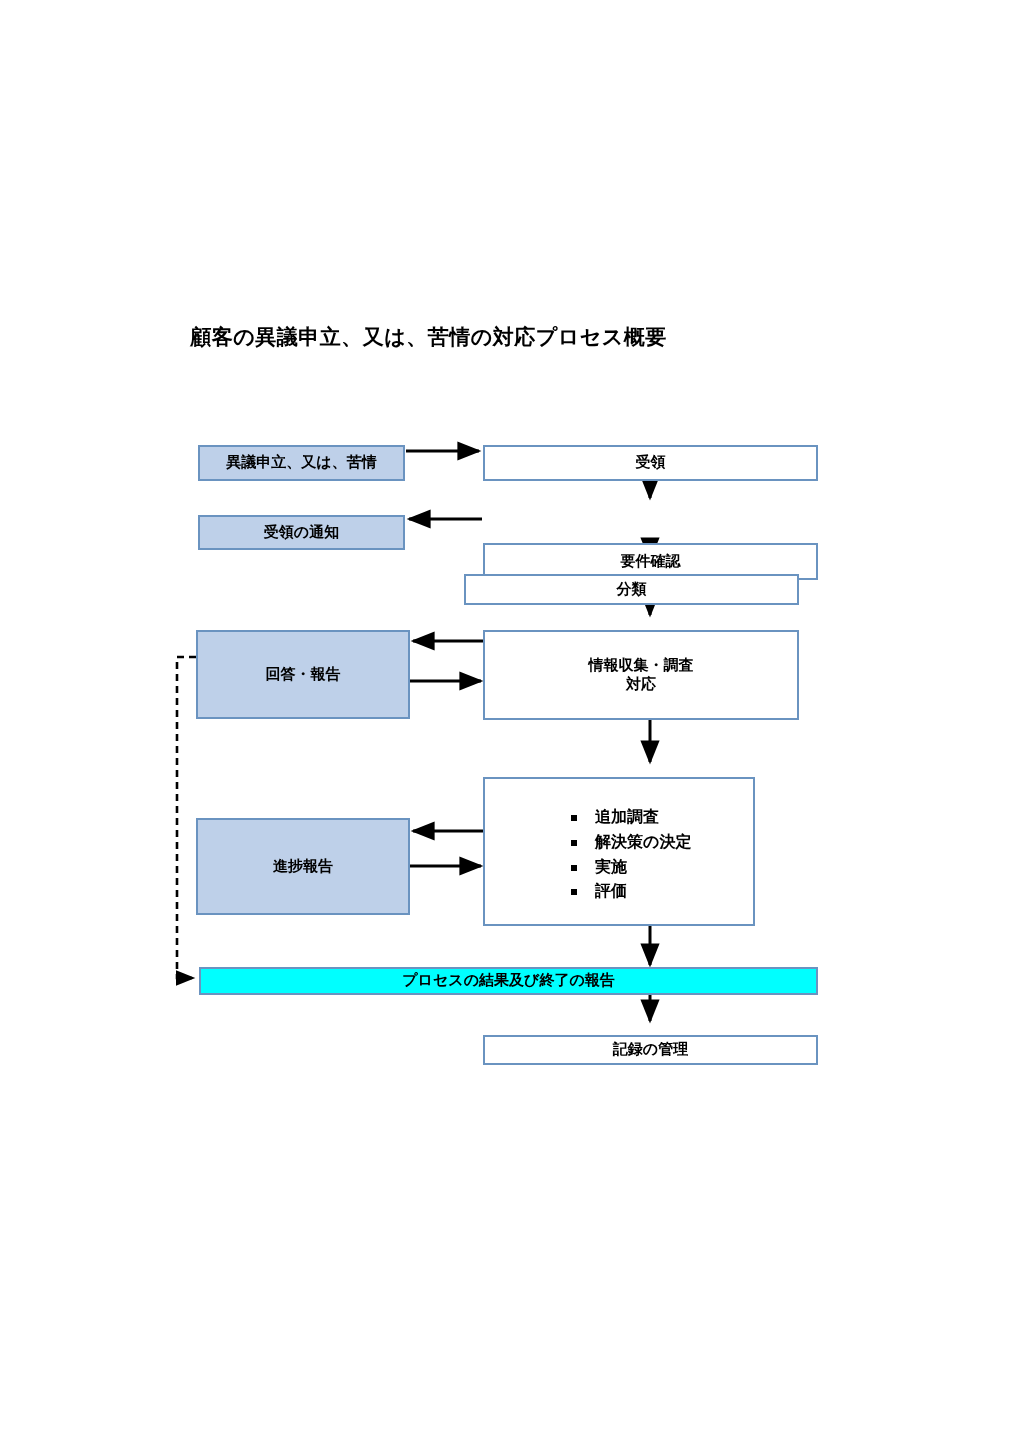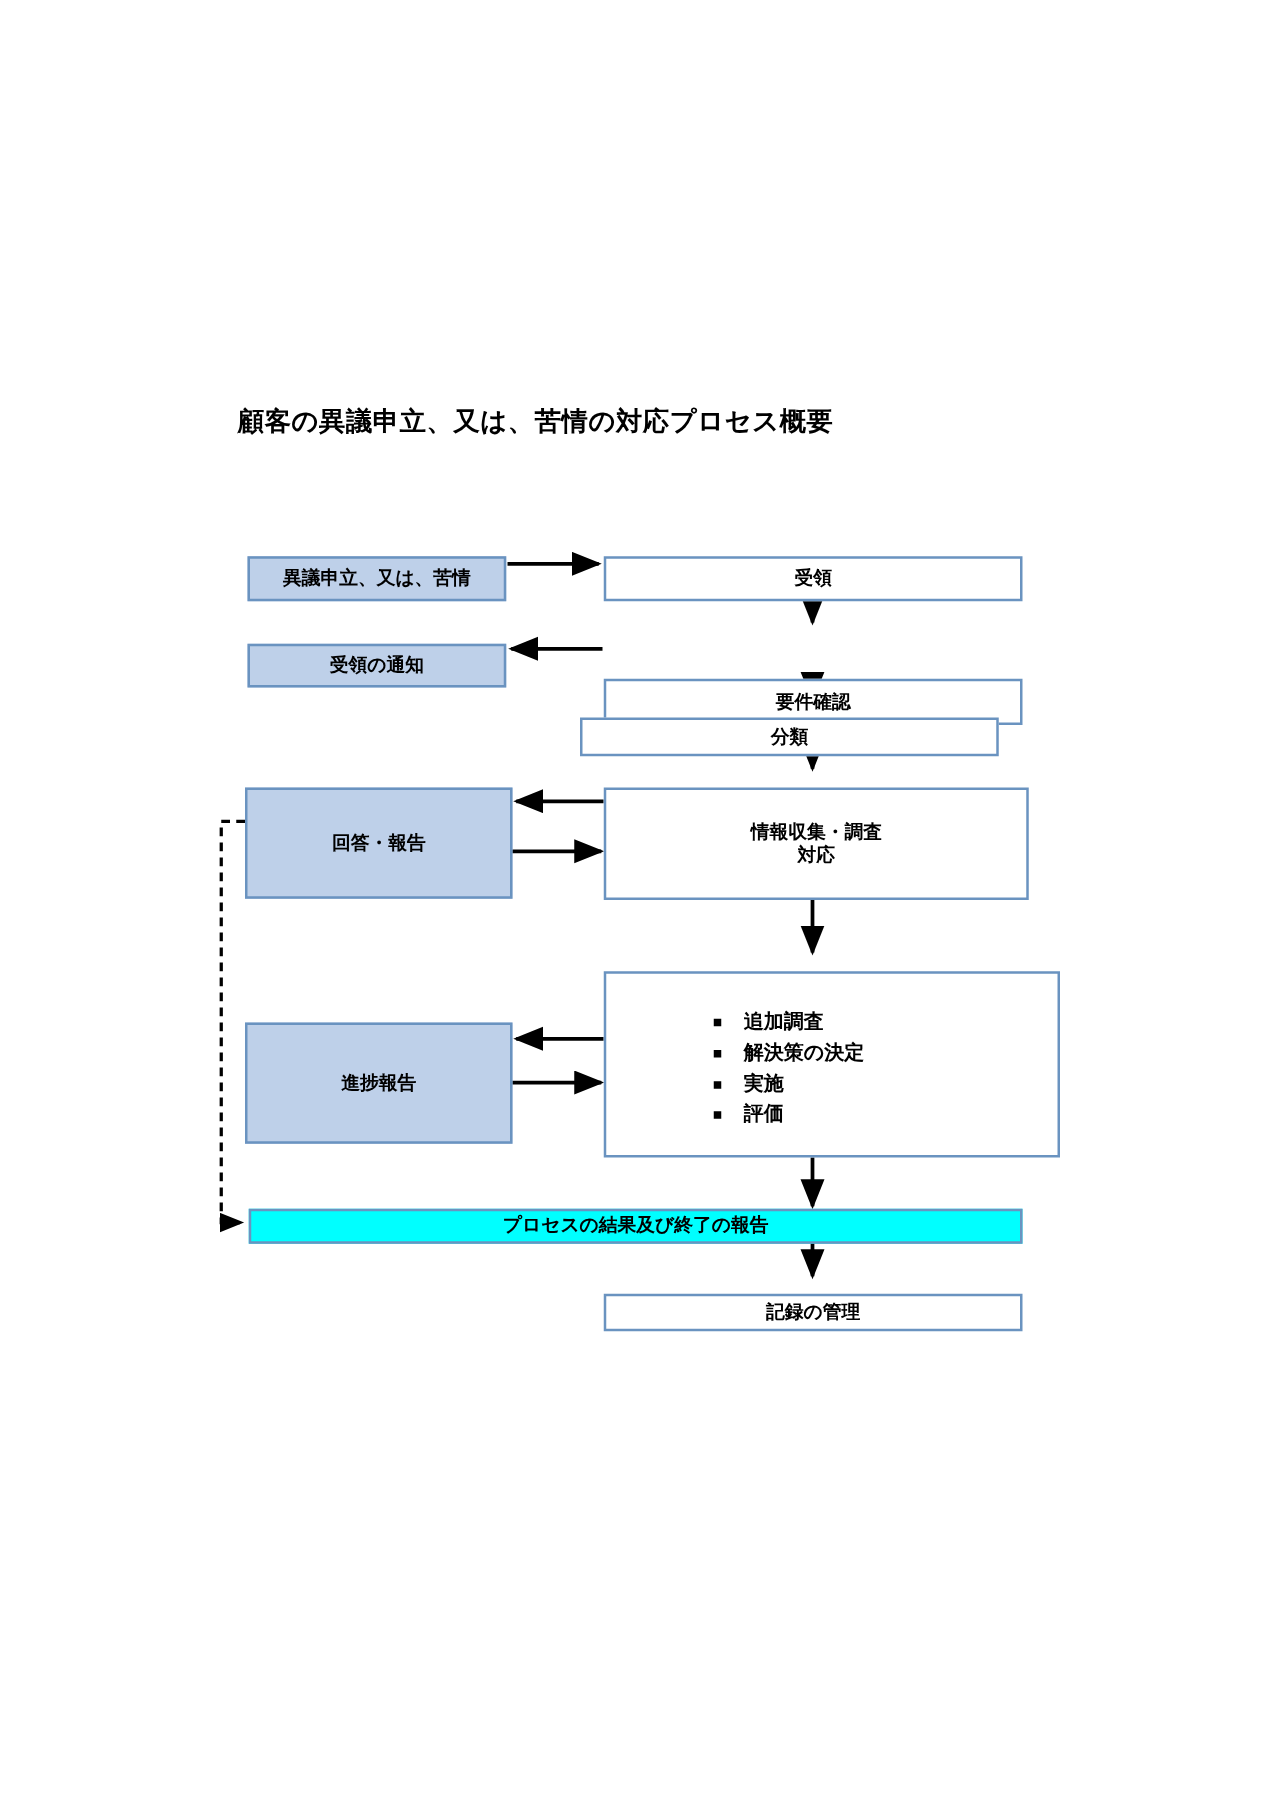--- a/index.html
+++ b/index.html
@@ -168,26 +168,26 @@
   </div>
 
   <div class="node" style="left:483px; top:531px; width:335px; height:37px;">
     <span class="label">要件確認</span>
   </div>
 
   <div class="node" style="left:464px; top:562px; width:335px; height:31px;">
     <span class="label">分類</span>
   </div>
 
-  <div class="node" style="left:483px; top:618px; width:340px; height:90px;">
+  <div class="node" style="left:483px; top:618px; width:316px; height:90px;">
     <span class="label">情報収集・調査
 対応</span>
   </div>
 
-  <div class="node bullets" style="left:483px; top:765px; width:365px; height:149px;">
+  <div class="node bullets" style="left:483px; top:765px; width:272px; height:149px;">
     <ul>
       <li>
         <span class="bullet-marker"></span>
         <span>追加調査</span>
       </li>
       <li>
         <span class="bullet-marker"></span>
         <span>解決策の決定</span>
       </li>
       <li>

